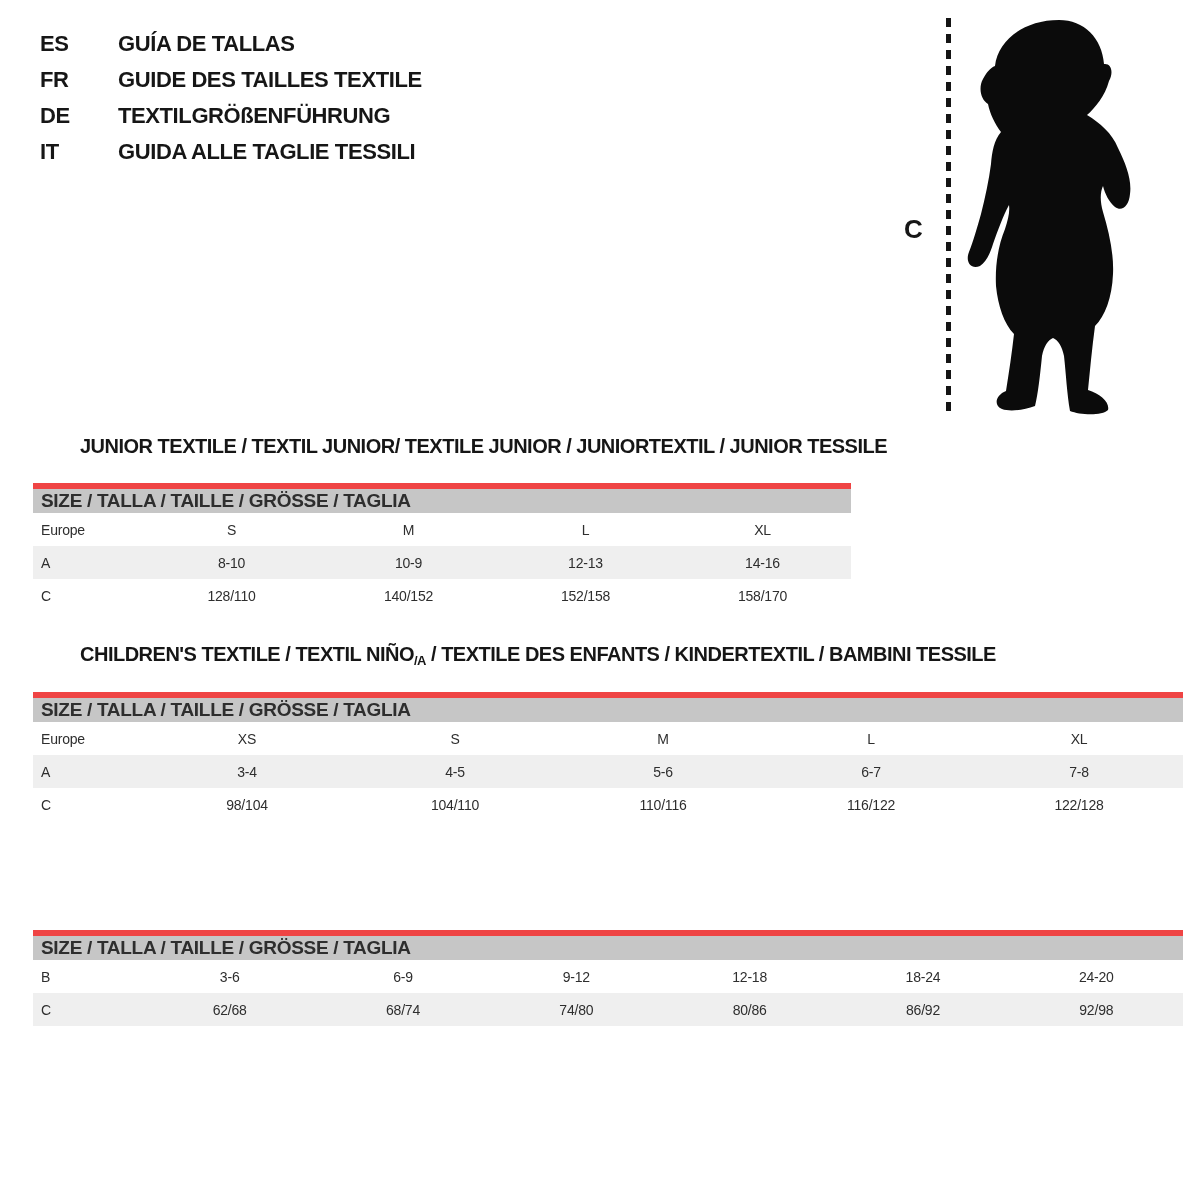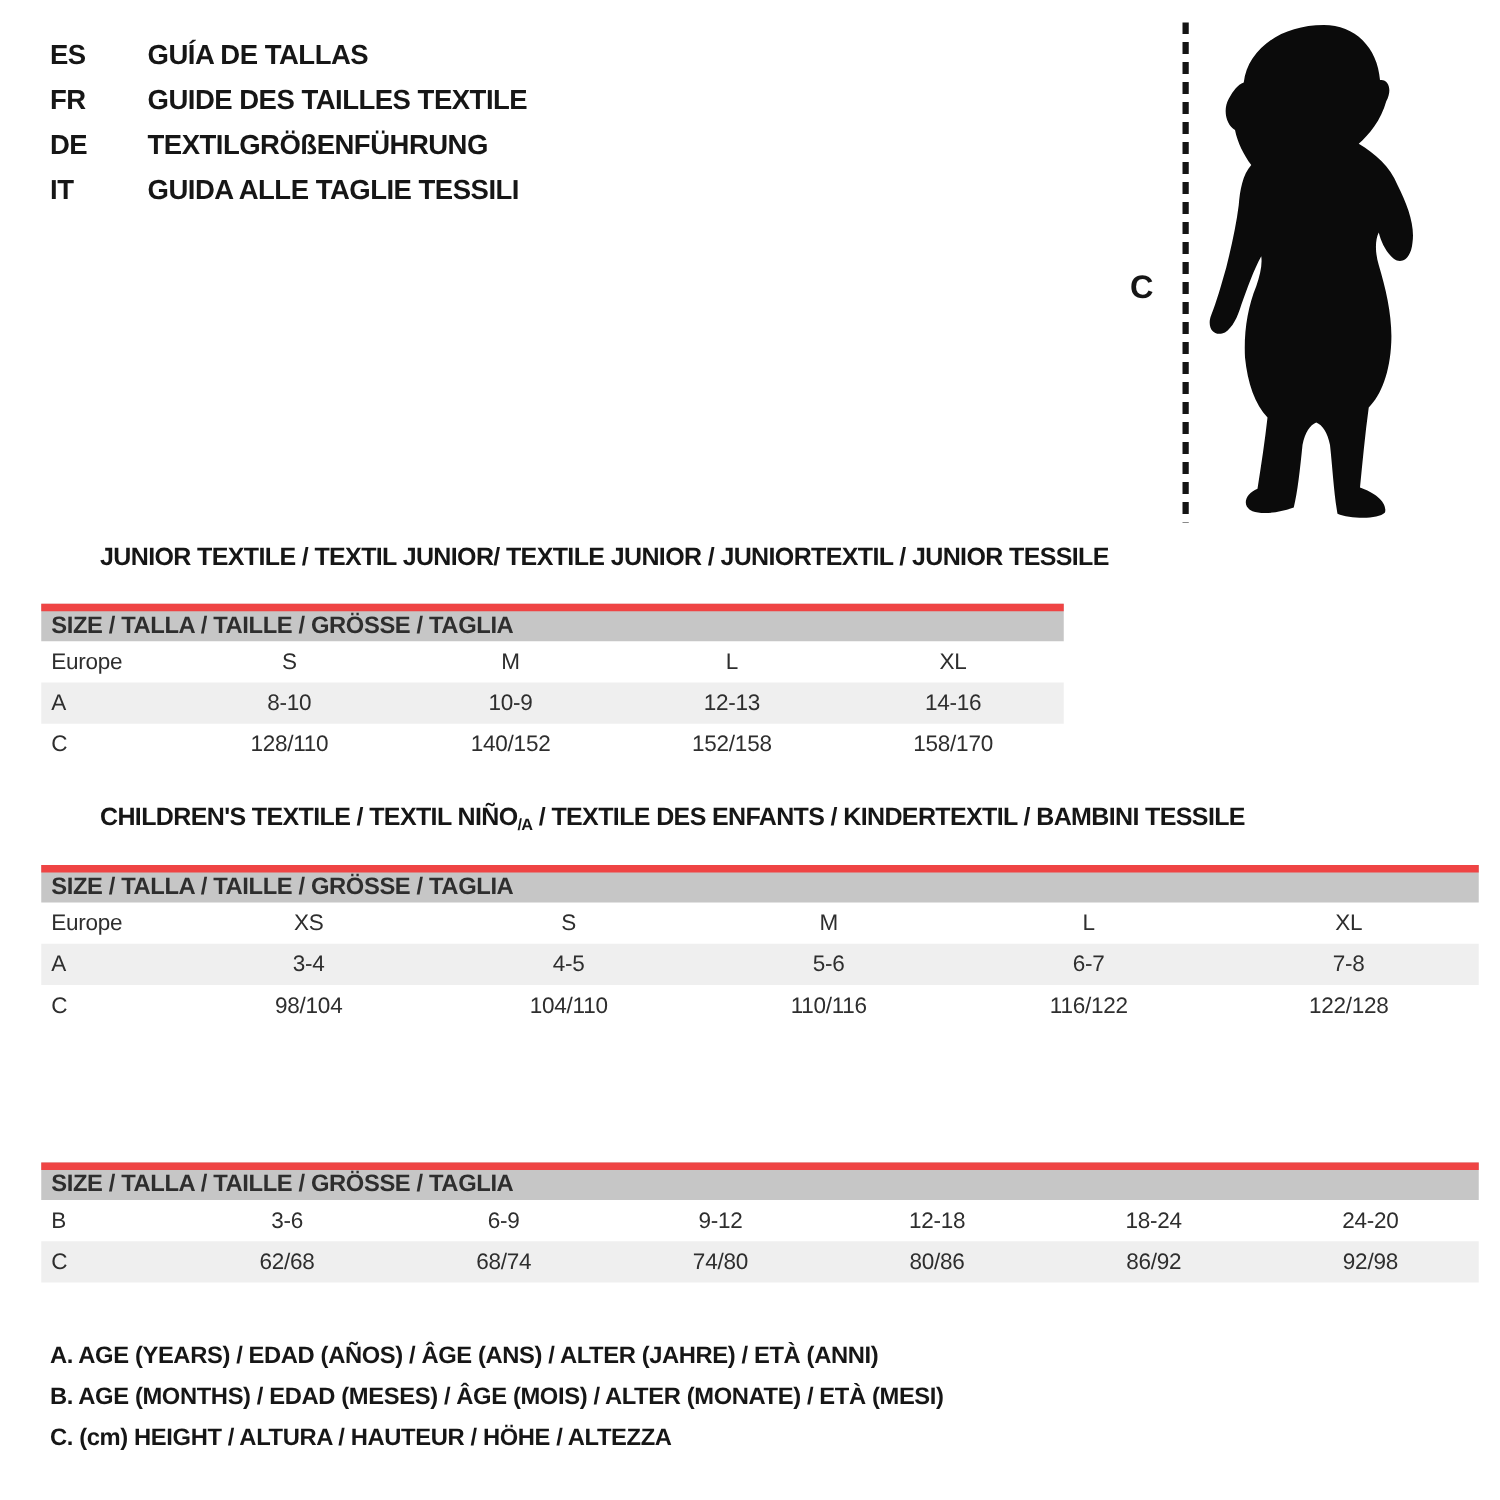--- a/index.html
+++ b/index.html
@@ -85,21 +85,21 @@
     padding-left: 8px;
     font-weight: bold;
     font-size: 19px;
     letter-spacing: -0.3px;
     color: #2e2e2e;
   }
   .trow {
     display: flex;
     height: 33px;
     align-items: center;
-    font-size: 18px;
+    font-size: 14px;
     color: #2e2e2e;
     letter-spacing: -0.2px;
   }
   .trow.shaded { background: #efefef; }
   .rlabel {
     width: 110px;
     padding-left: 8px;
     box-sizing: border-box;
   }
   .cell { flex: 1; text-align: center; }
@@ -250,19 +250,14 @@
       <span class="rlabel">C</span>
       <span class="cell">62/68</span>
       <span class="cell">68/74</span>
       <span class="cell">74/80</span>
       <span class="cell">80/86</span>
       <span class="cell">86/92</span>
       <span class="cell">92/98</span>
     </div>
   </div>
 
-  <div class="legend">
-    <div class="legend-line">A. AGE (YEARS) / EDAD (AÑOS) / ÂGE (ANS) / ALTER (JAHRE) / ETÀ (ANNI)</div>
-    <div class="legend-line">B. AGE (MONTHS) / EDAD (MESES) / ÂGE (MOIS) / ALTER (MONATE) / ETÀ (MESI)</div>
-    <div class="legend-line">C. (cm) HEIGHT / ALTURA / HAUTEUR / HÖHE / ALTEZZA</div>
-  </div>
 
 </div>
 
 </body></html>

